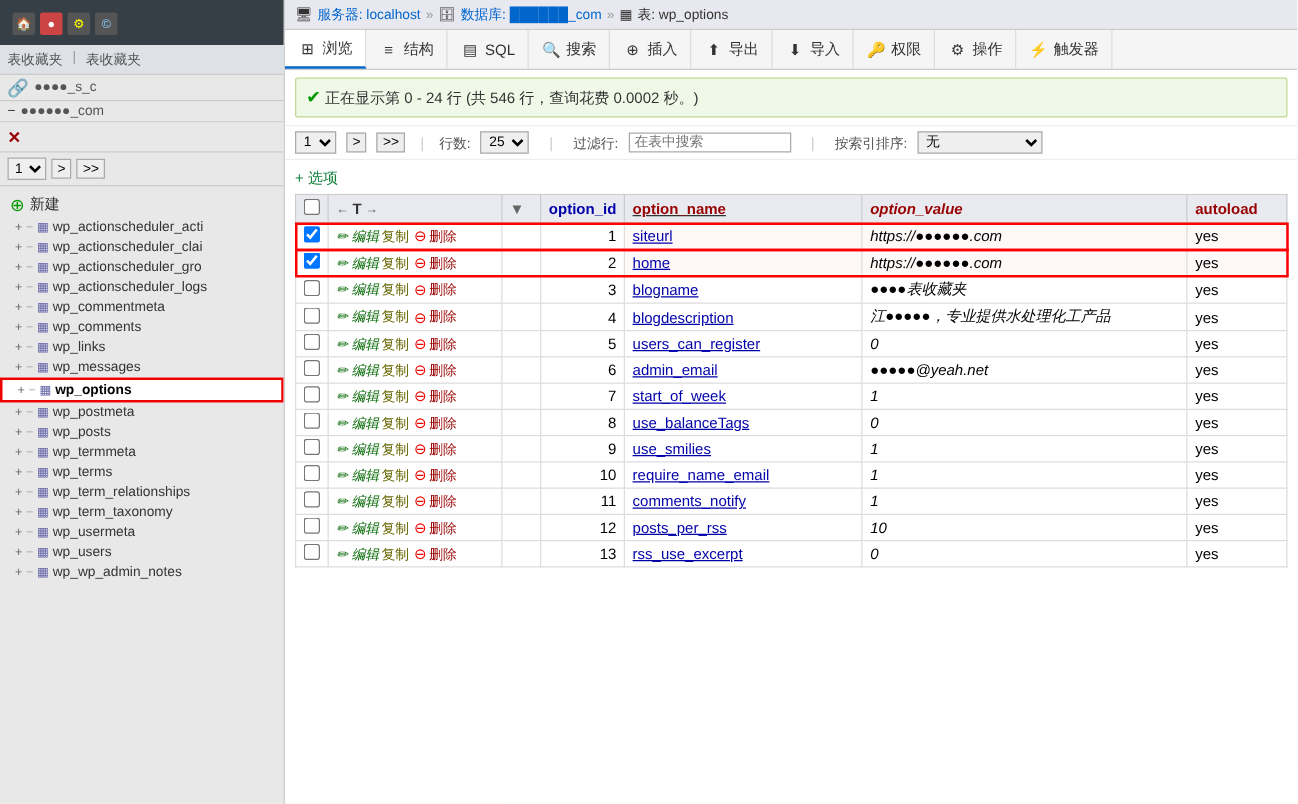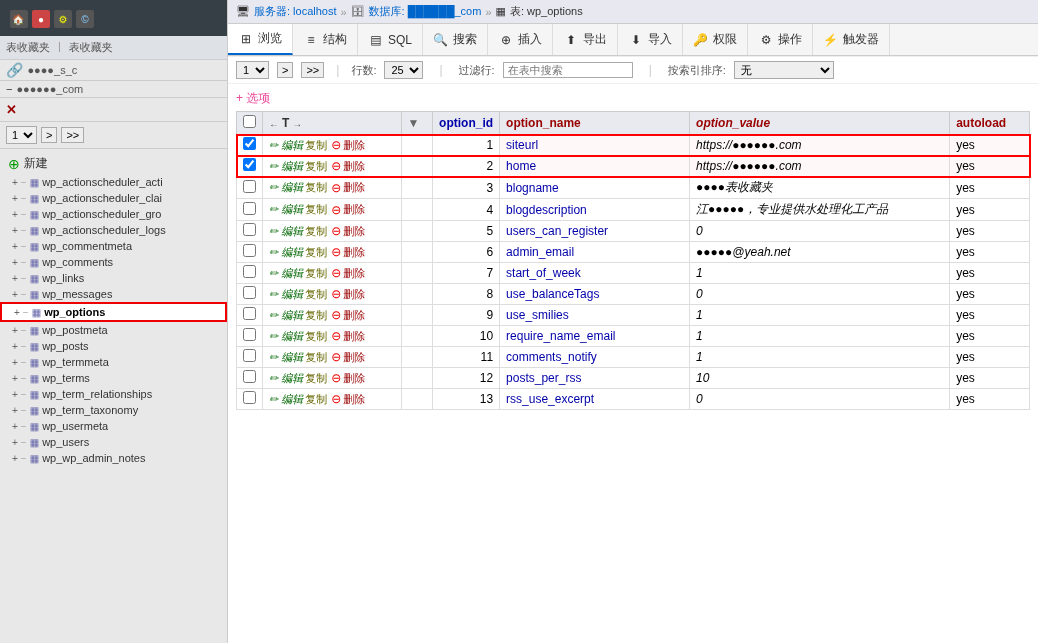--- a/index.html
+++ b/index.html
@@ -223,21 +223,21 @@
       border: 1px solid #aaa;
       padding: 1px 4px;
       width: 120px;
     }
 
     
     #options-link {
       padding: 2px 8px 4px;
       font-size: 12px;
     }
-    #options-link a { color: #ec4899; text-decoration: none; }
+    #options-link a { color: #15803d; text-decoration: none; }
 
     
     #data-table-wrap {
       flex: 1;
       overflow: auto;
       padding: 0 8px;
     }
 
     #data-table {
       border-collapse: collapse;
@@ -258,21 +258,21 @@
       padding: 2px 6px;
       white-space: nowrap;
     }
 
     .row-actions { display: flex; align-items: center; gap: 2px; white-space: nowrap; }
     .act-edit { color: #060; font-size: 11px; cursor: pointer; font-style: italic; }
     .act-copy { color: #660; font-size: 11px; cursor: pointer; }
     .act-del { color: #900; font-size: 11px; cursor: pointer; }
 
     .col-id { width: 40px; text-align: right; }
-    .col-name { min-width: 150px; color: #00a; }
+    .col-name { min-width: 150px; color: #00a; text-decoration: underline; }
     .col-value { min-width: 200px; font-style: italic; }
     .col-auto { min-width: 60px; }
 
     .checkbox-cell { width: 20px; text-align: center; }
     input[type="checkbox"] { cursor: pointer; }
 
     .th-arrows {
       display: flex;
       align-items: center;
       gap: 3px;
@@ -493,20 +493,24 @@
     <button class="toolbar-btn">
       <span class="btn-icon">⚙</span>
       <span>操作</span>
     </button>
     <button class="toolbar-btn">
       <span class="btn-icon">⚡</span>
       <span>触发器</span>
     </button>
   </div>
 
+  <div id="info-bar">
+    <span style="color:#090; font-size:14px;">✔</span>
+    <span>正在显示第 0 - 24 行 (共 546 行，查询花费 0.0002 秒。)</span>
+  </div>
 
 
   <div id="table-controls">
     <select>
       <option>1</option>
     </select>
     <button>&gt;</button>
     <button>&gt;&gt;</button>
     <span style="margin:0 4px; color:#ccc;">|</span>
     <label>行数:</label>

